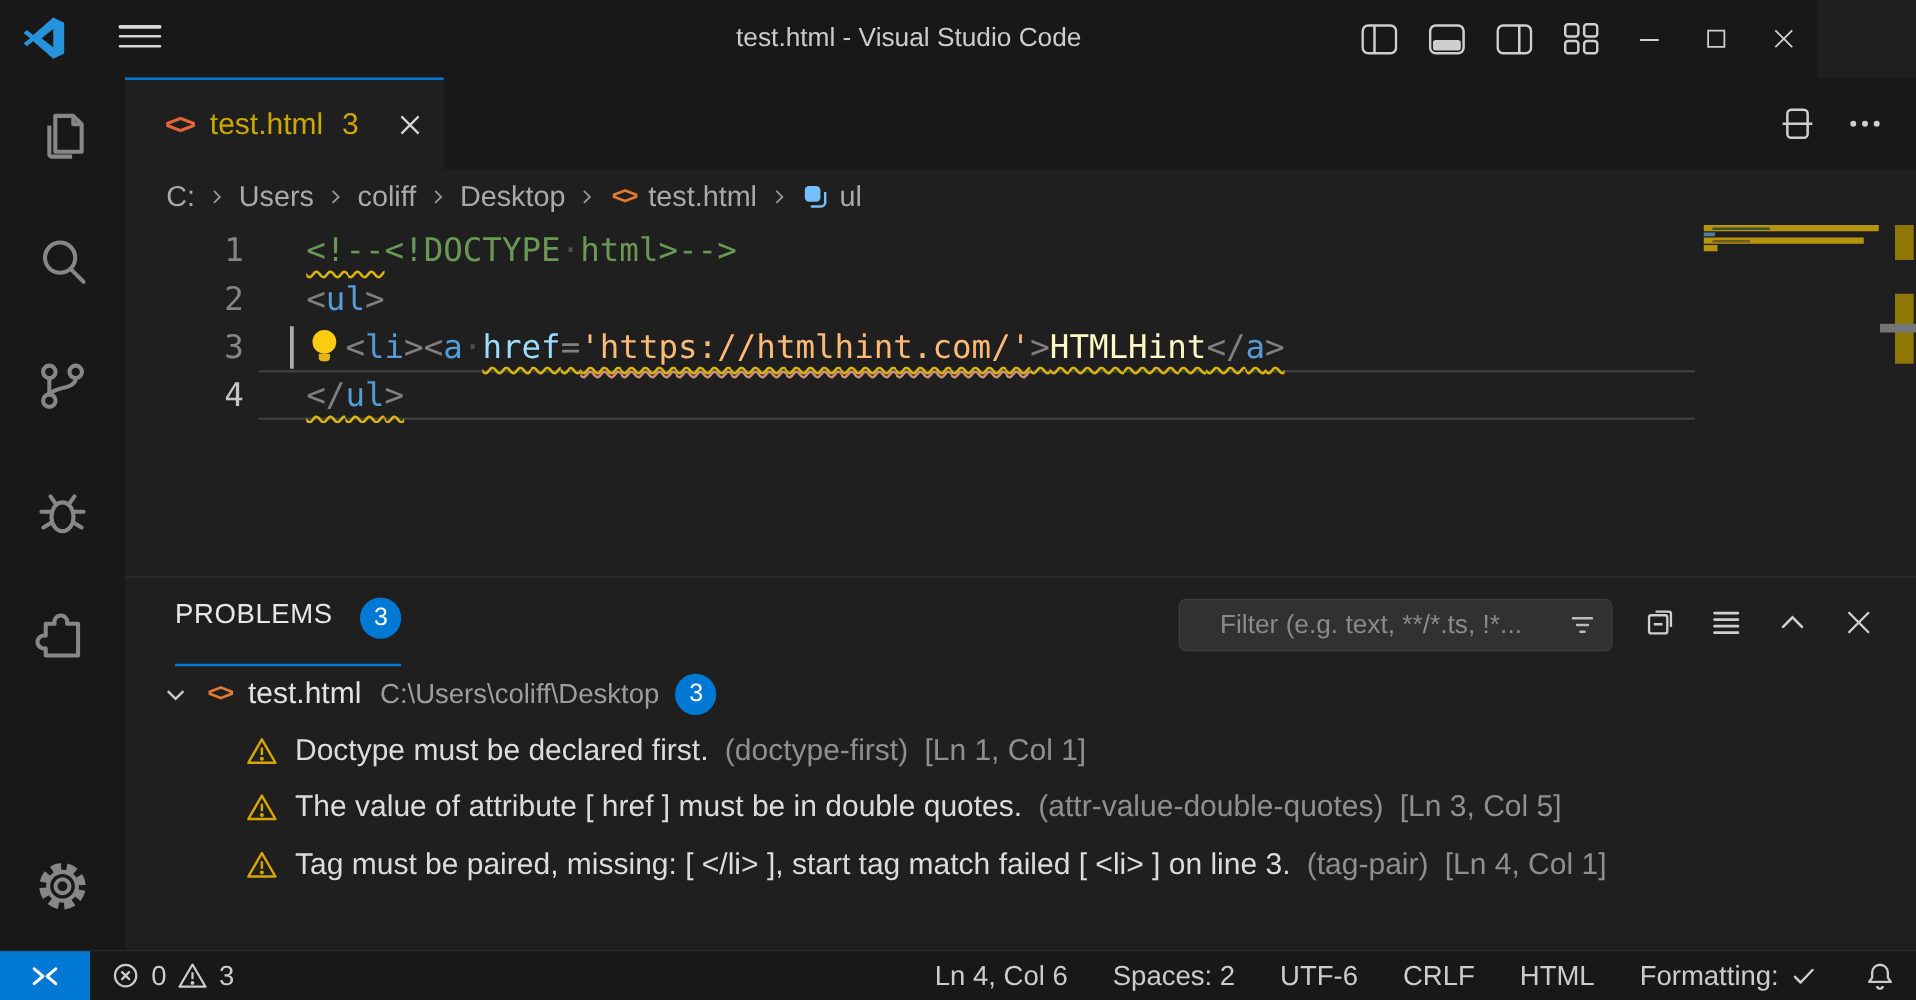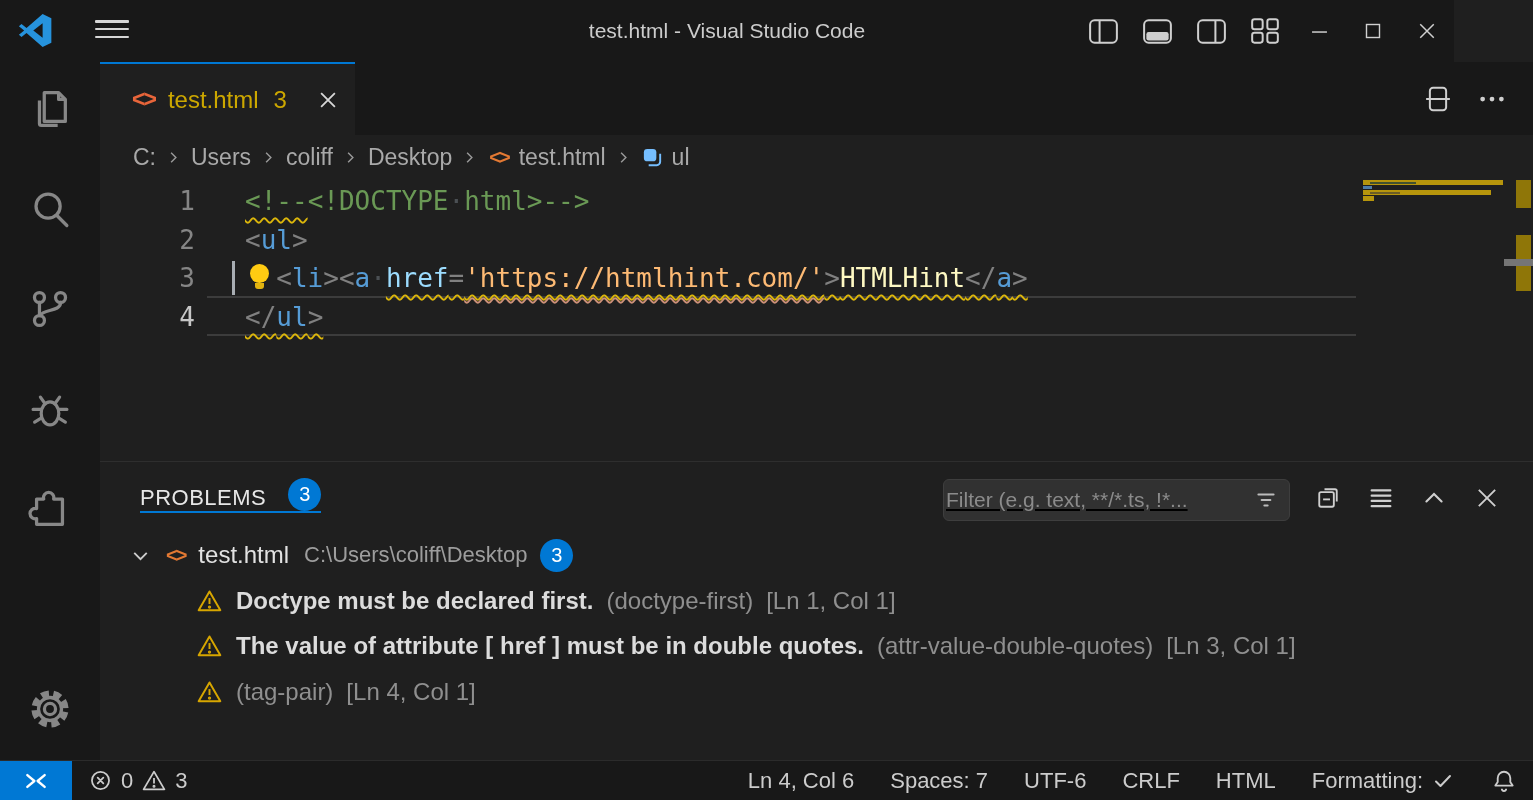--- a/index.html
+++ b/index.html
@@ -58,36 +58,36 @@
     border-top:2px solid #3c3c3c;border-bottom:2px solid #3c3c3c;}
   .minimap{position:absolute;top:0;right:27px;width:146px;height:100%;}
   .mm{position:absolute;}
   .overview-ruler{position:absolute;top:0;right:0;width:27px;height:100%;}
   .orm{position:absolute;right:2px;width:15px;background:#8f7608;}
   .or-cursor{position:absolute;right:0;top:79px;width:29px;height:7px;background:#757575;}
 
   
   .panel{position:absolute;left:0;top:399px;right:0;height:299px;background:#1f1f1f;border-top:1px solid #2e2e2e;box-sizing:border-box;}
   .panel-header{position:relative;height:70px;}
-  .ptab{position:absolute;left:40px;top:16px;display:flex;align-items:flex-end;gap:22px;padding-bottom:0;border-bottom:2.5px solid #0078d4;}
+  .ptab{position:absolute;left:40px;top:16px;display:flex;align-items:flex-start;gap:22px;padding-bottom:20px;border-bottom:2.5px solid #0078d4;}
   .ptab-label{color:#e7e7e7;font-size:22px;letter-spacing:.5px;}
   .badge{min-width:33px;height:33px;border-radius:17px;background:#0078d4;color:#ffffff;font-size:20px;
     display:flex;align-items:center;justify-content:center;box-sizing:border-box;padding:0 6px;}
   .filter-box{position:absolute;right:243px;top:17px;width:347px;height:42px;background:#313131;
-    border:1px solid #3e3e3e;border-radius:6px;box-sizing:border-box;display:flex;align-items:center;padding:0 10px 0 0;text-decoration:underline;}
+    border:1px solid #3e3e3e;border-radius:6px;box-sizing:border-box;display:flex;align-items:center;padding:0 10px 0 30px;}
   .filter-box input{flex:1;background:transparent;border:none;outline:none;color:#cccccc;font-size:21px;
     font-family:"Liberation Sans",sans-serif;min-width:0;}
   .filter-box input::placeholder{color:#8b8b8b;}
   .panel-actions{position:absolute;right:32px;top:22px;display:flex;gap:25px;align-items:center;}
   .file-row{height:46px;display:flex;align-items:center;padding-left:28px;gap:13px;}
   .file-row .fname{color:#e2e2e2;font-size:24px;}
   .file-row .fpath{color:#9d9d9d;font-size:22px;margin-left:2px;}
   .fr-html-icon{color:#e37933;font-size:20px;font-weight:bold;letter-spacing:-2px;}
   .prow{height:45.5px;display:flex;align-items:center;padding-left:96px;gap:13px;font-size:24px;}
-  .pmsg{color:#dcdcdc;font-weight:bold;}
+  .pmsg{color:#dcdcdc;}
   .pcode,.ppos{color:#8f8f8f;}
 
   
   .statusbar{position:absolute;left:0;bottom:0;width:1533px;height:40px;background:#181818;border-top:1px solid #2b2b2b;
     box-sizing:border-box;display:flex;align-items:center;color:#cccccc;font-size:22px;}
   .remote{width:72px;height:100%;background:#0078d4;display:flex;align-items:center;justify-content:center;flex:none;}
   .sb-left{display:flex;align-items:center;gap:8px;margin-left:16px;}
   .sb-right{margin-left:auto;display:flex;align-items:center;gap:36px;margin-right:16px;}
   .sb-item{display:flex;align-items:center;gap:8px;white-space:nowrap;}
 </style>
@@ -346,28 +346,29 @@
         <span class="ppos">[Ln 1, Col 1]</span>
       </div>
       <div class="prow">
         <svg viewBox="0 0 24 24" width="27" height="26" fill="none" stroke="#d7a600" stroke-width="1.8" stroke-linejoin="round">
           <path d="M12 3.2 L22 20.5 H2 Z"></path>
             <path d="M12 9.3 V14.8"></path>
             <circle cx="12" cy="17.6" r="0.6" fill="#d7a600"></circle>
           </svg>
         <span class="pmsg">The value of attribute [ href ] must be in double quotes.</span>
         <span class="pcode">(attr-value-double-quotes)</span>
-        <span class="ppos">[Ln 3, Col 1]</span>
+        <span class="ppos">[Ln 3, Col 5]</span>
       </div>
       <div class="prow">
         <svg viewBox="0 0 24 24" width="27" height="26" fill="none" stroke="#d7a600" stroke-width="1.8" stroke-linejoin="round">
           <path d="M12 3.2 L22 20.5 H2 Z"></path>
             <path d="M12 9.3 V14.8"></path>
             <circle cx="12" cy="17.6" r="0.6" fill="#d7a600"></circle>
           </svg>
+        <span class="pmsg">Tag must be paired, missing: [ &lt;/li&gt; ], start tag match failed [ &lt;li&gt; ] on line 3.</span>
         <span class="pcode">(tag-pair)</span>
         <span class="ppos">[Ln 4, Col 1]</span>
       </div>
     </div>
   </div>
 </div>
 
 <div class="statusbar">
   <div class="remote">
     <svg viewBox="0 0 24 24" width="26" height="26" fill="none" stroke="#ffffff" stroke-width="2.2" stroke-linecap="round" stroke-linejoin="round">
@@ -383,21 +384,21 @@
     <span>0</span>
     <svg viewBox="0 0 24 24" width="26" height="25" fill="none" stroke="#cccccc" stroke-width="1.7" stroke-linejoin="round">
       <path d="M12 3.5 L22 20.5 H2 Z"></path>
         <path d="M12 9.5 V14.8"></path>
         <circle cx="12" cy="17.6" r="0.6" fill="#cccccc"></circle>
       </svg>
     <span>3</span>
   </div>
   <div class="sb-right">
     <span class="sb-item">Ln 4, Col 6</span>
-    <span class="sb-item">Spaces: 7</span>
+    <span class="sb-item">Spaces: 2</span>
     <span class="sb-item">UTF-6</span>
     <span class="sb-item">CRLF</span>
     <span class="sb-item">HTML</span>
     <span class="sb-item">
       <span>Formatting:</span>
       <svg viewBox="0 0 24 24" width="24" height="24" fill="none" stroke="#cccccc" stroke-width="2" stroke-linecap="round" stroke-linejoin="round">
         <path d="M5 12.5 L9.5 17 L19 7"></path>
         </svg>
     </span>
     <span>

